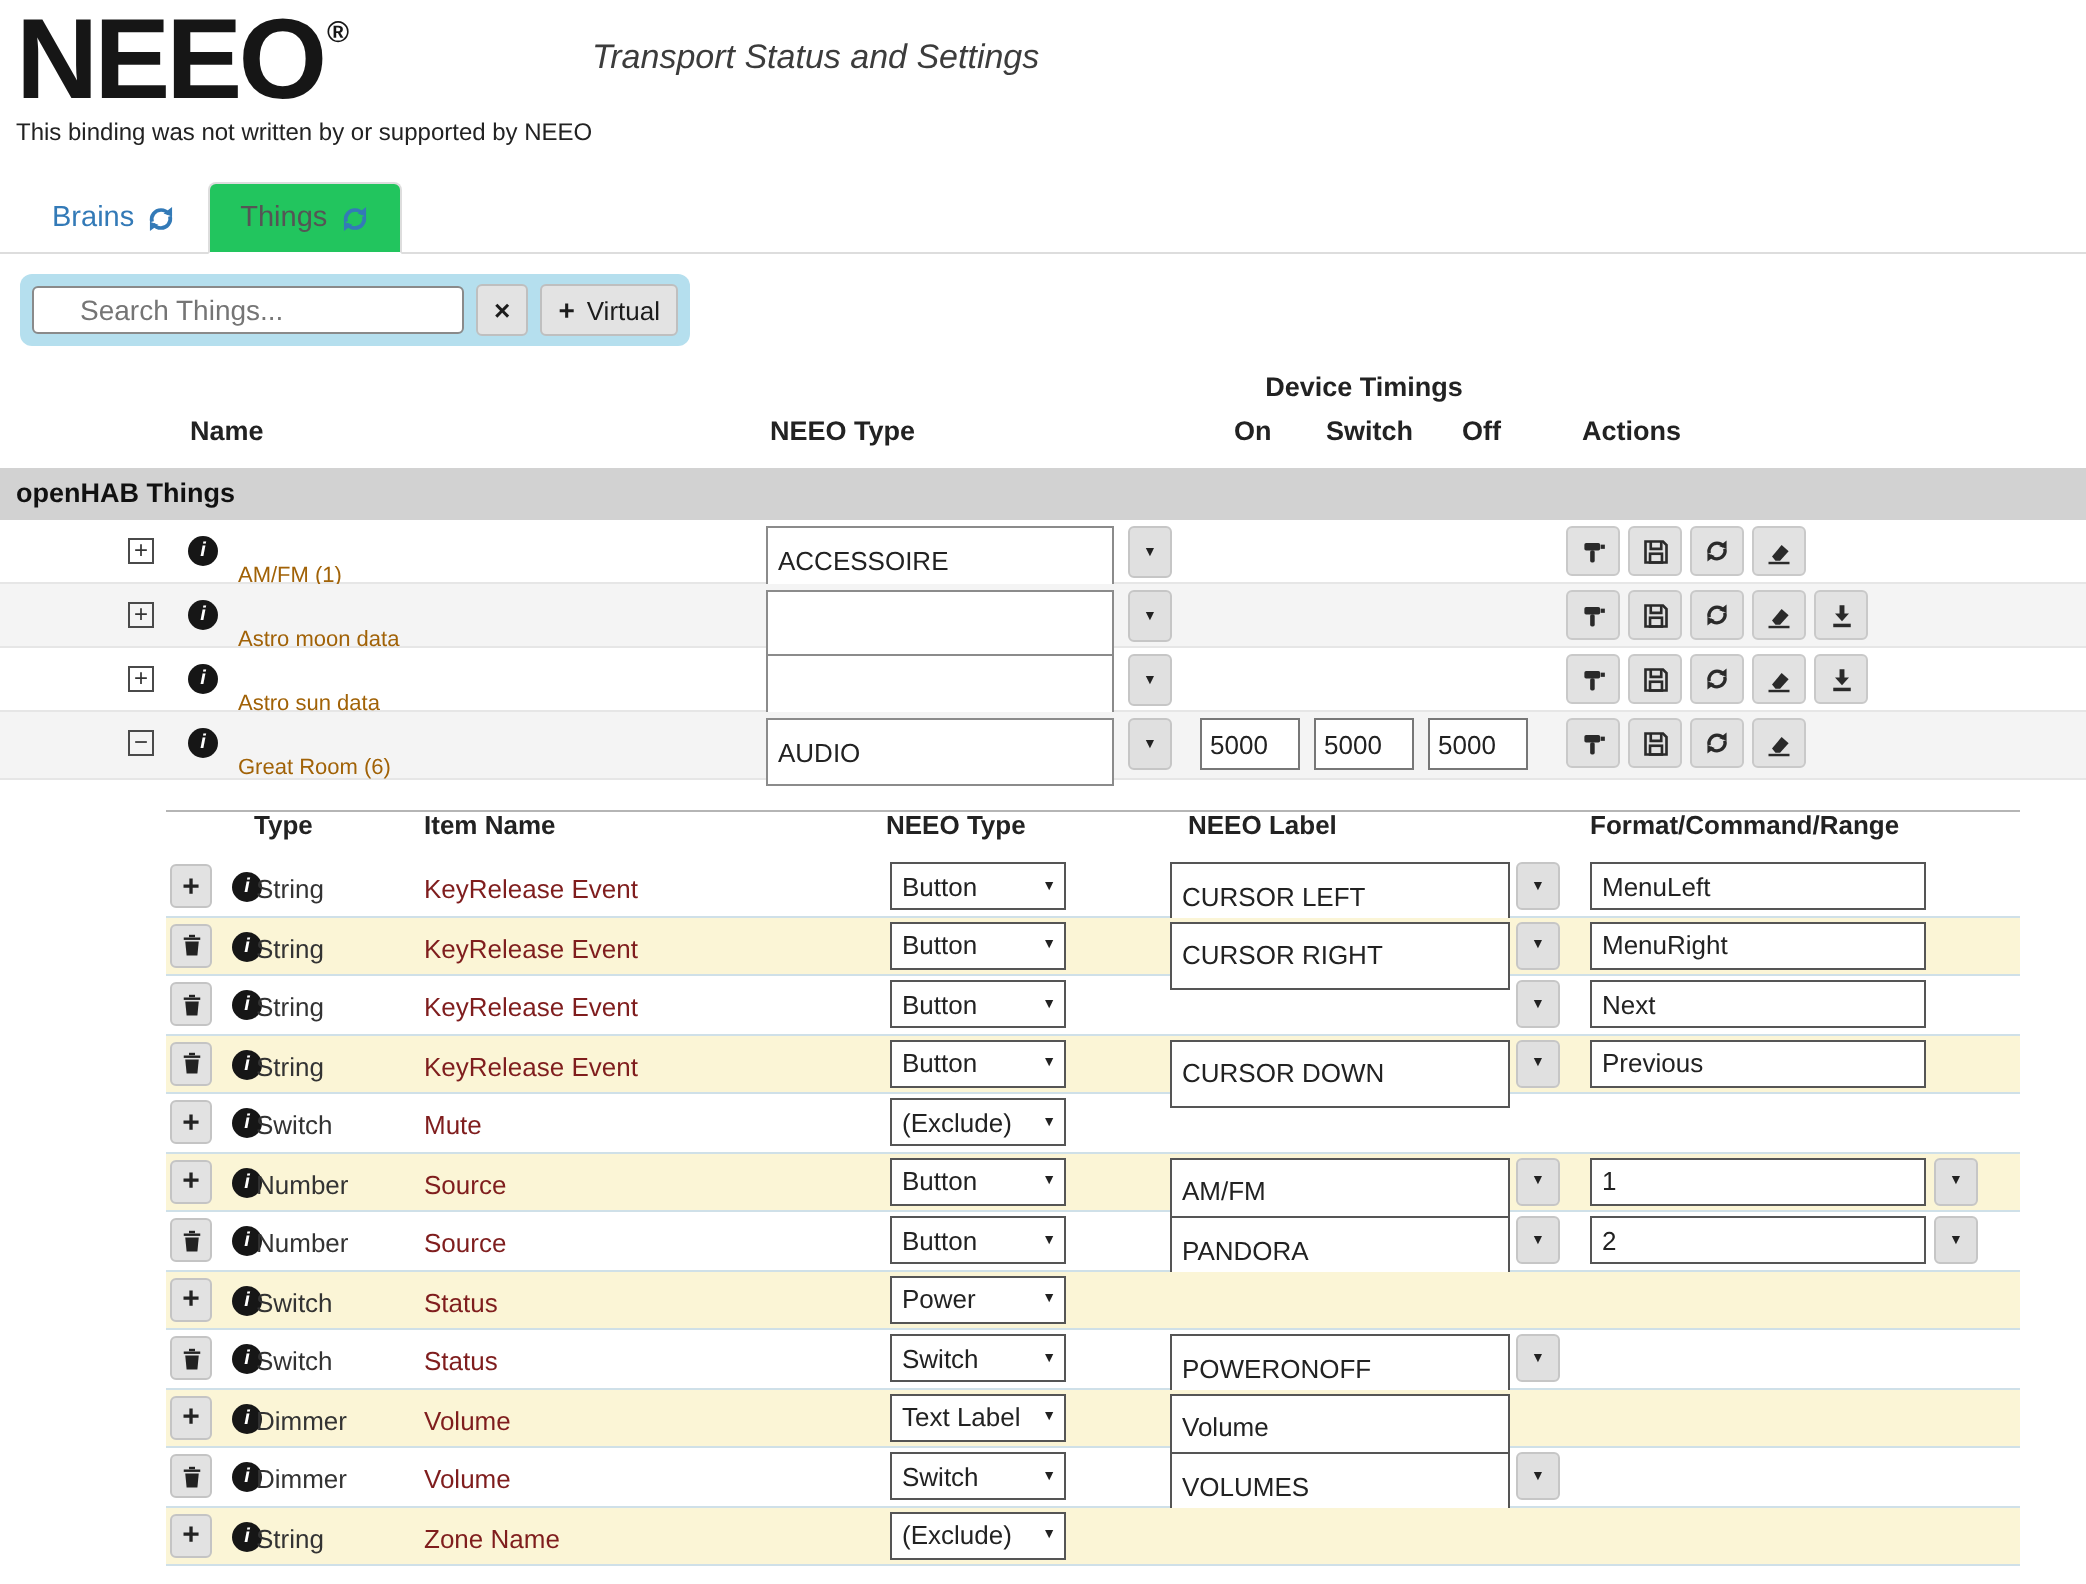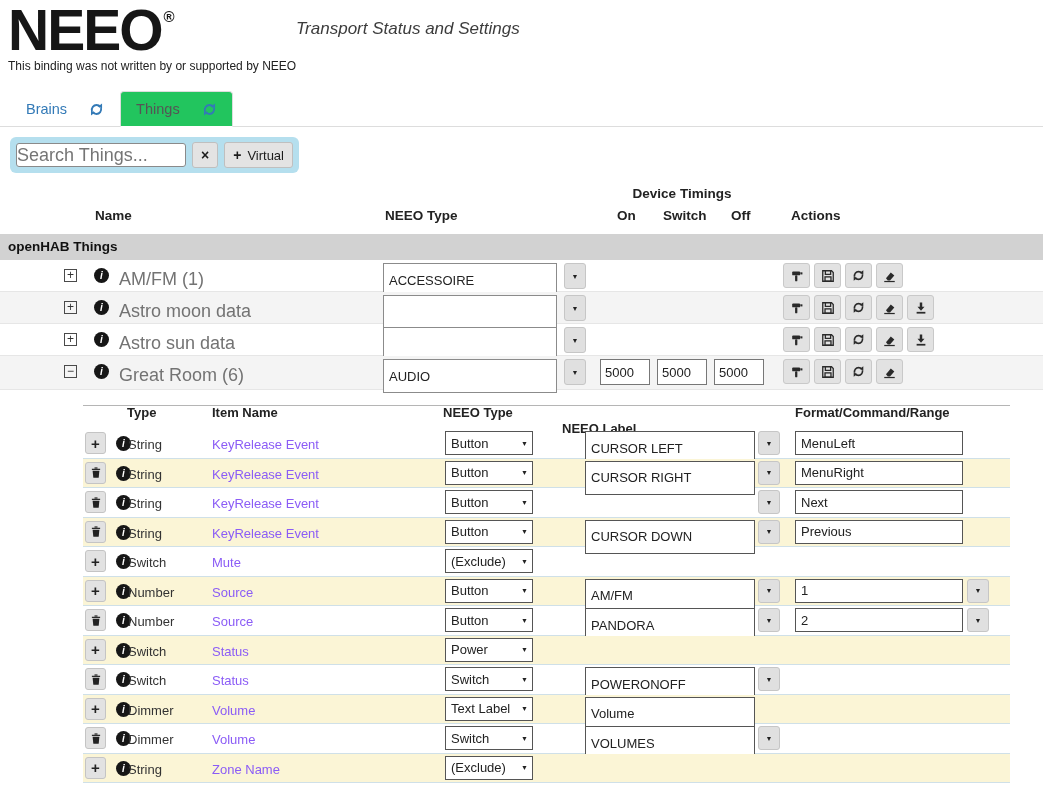--- a/index.html
+++ b/index.html
@@ -9,30 +9,30 @@
   
   .logo{position:absolute;left:8px;top:2px;line-height:1;}
   .logo-text{font-size:57px;font-weight:800;letter-spacing:-2px;color:#161616;}
   .reg{font-size:15px;font-weight:700;vertical-align:28px;margin-left:2px;color:#161616;}
   .subtitle{position:absolute;left:296px;top:19px;font-style:italic;font-size:17px;color:#3c3c3c;}
   .disclaimer{position:absolute;left:8px;top:59px;font-size:12px;color:#222;}
 
   
   .tabs{position:absolute;left:0;top:89px;width:100%;height:38px;border-bottom:1px solid #ddd;
         padding-left:10px;box-sizing:border-box;display:flex;align-items:flex-end;}
-  .tab{display:flex;align-items:center;gap:22px;padding:9px 15px;font-size:14.5px;color:#337ab7;
+  .tab{display:flex;align-items:center;gap:6px;padding:9px 15px;font-size:14.5px;color:#337ab7;
        border:1px solid transparent;border-radius:4px 4px 0 0;cursor:pointer;margin-bottom:-1px;}
   .tab.active{background:#22c55e;color:#555;border-color:#ddd;border-bottom-color:#fff;}
   .refresh-svg{color:#337ab7;display:block;}
 
   
   .toolbar{position:absolute;left:10px;top:137px;display:inline-flex;align-items:center;gap:6px;
            background:#b5dfee;padding:5px 6px;border-radius:6px;}
-  .search-input{width:168px;height:22px;border:1px solid #8a8a8a;border-radius:3px;padding:0 0;
-                font-size:18px;color:#0f766e;font-family:"Liberation Sans",sans-serif;}
+  .search-input{width:168px;height:22px;border:1px solid #8a8a8a;border-radius:3px;padding:0 23px;
+                font-size:14px;color:#0f766e;font-family:"Liberation Sans",sans-serif;}
   .tbtn{background:#e3e3e3;border:1px solid #bfbfbf;border-radius:3px;height:26px;
         display:inline-flex;align-items:center;gap:6px;padding:0 8px;font-size:13px;color:#1c1c1c;
         cursor:pointer;font-family:"Liberation Sans",sans-serif;}
   .tbtn .glyph{font-weight:700;font-size:14px;}
 
   
   .thead{position:absolute;left:0;top:181px;width:100%;height:50px;font-weight:700;font-size:13.5px;}
   .thead div{position:absolute;white-space:nowrap;}
   .h-timings{left:597px;top:5px;width:170px;text-align:center;}
   .h-name{left:95px;top:27px;} .h-ntype{left:385px;top:27px;}
@@ -43,51 +43,51 @@
                font-weight:700;font-size:13.5px;line-height:26px;padding-left:8px;box-sizing:border-box;color:#111;}
 
   .trows{position:absolute;left:0;top:260px;width:100%;}
   .trow{position:relative;height:31px;border-bottom:1px solid #e6e6e6;}
   .trow.alt{background:#f4f4f4;}
   .trow.tall{height:33px;}
   .toggle{position:absolute;left:64px;top:9px;width:13px;height:13px;border:1px solid #4a4a4a;
           font-size:12px;line-height:11px;text-align:center;color:#333;cursor:pointer;box-sizing:border-box;}
   .info-dot{position:absolute;left:94px;top:8px;width:15px;height:15px;border-radius:50%;background:#161616;
             color:#fff;font-size:10px;font-weight:700;font-style:italic;text-align:center;line-height:15px;cursor:pointer;}
-  .rname{position:absolute;left:119px;top:9px;font-size:18px;color:#737373;white-space:nowrap;}
+  .rname{position:absolute;left:119px;top:22px;font-size:11px;color:#a16207;white-space:nowrap;}
   .type-input{position:absolute;left:383px;top:3px;width:174px;height:26px;box-sizing:border-box;
               border:1px solid #8b8b8b;font-size:13px;padding:16px 5px;font-family:"Liberation Sans",sans-serif;color:#222;}
   .dd-btn{position:absolute;left:564px;top:3px;width:22px;height:26px;background:#e0e0e0;
           border:1px solid #c6c6c6;border-radius:3px;box-sizing:border-box;cursor:pointer;
           display:flex;align-items:center;justify-content:center;}
   .caret{font-size:7px;color:#222;line-height:1;}
   .timing{position:absolute;top:3px;width:50px;height:26px;box-sizing:border-box;border:1px solid #777;
           font-size:13px;padding:0 4px;font-family:"Liberation Sans",sans-serif;color:#222;}
   .t-on{left:600px;} .t-switch{left:657px;} .t-off{left:714px;}
   .actions{position:absolute;left:783px;top:3px;display:flex;gap:4px;}
   .abtn{width:27px;height:25px;background:#e2e2e2;border:1px solid #c9c9c9;border-radius:3px;
         display:flex;align-items:center;justify-content:center;color:#2a2a2a;cursor:pointer;padding:0;}
 
   
   .channels{position:absolute;left:0;top:400px;width:1043px;}
   .chead{position:relative;height:29px;font-weight:700;font-size:13px;}
   .chead div{position:absolute;top:5px;white-space:nowrap;}
-  .ch-type{left:127px;} .ch-item{left:212px;} .ch-ntype{left:443px;} .ch-nlabel{left:562px;margin-top:16px;} .ch-format{left:795px;}
+  .ch-type{left:127px;} .ch-item{left:212px;} .ch-ntype{left:443px;} .ch-nlabel{left:594px;} .ch-format{left:795px;}
   .chead-border{position:absolute;left:83px;width:927px;bottom:0;border-bottom:1px solid #b5b5b5;height:0;}
   .crows{margin-left:83px;width:927px;}
   .crow{position:relative;height:29.5px;border-bottom:1px solid #cfe0e8;box-sizing:border-box;}
   .crow.hl{background:#fbf5d6;}
   .cbtn{position:absolute;left:2px;top:3px;width:21px;height:22px;background:#e2e2e2;border:1px solid #c4c4c4;
         border-radius:3px;display:flex;align-items:center;justify-content:center;cursor:pointer;padding:0;
         color:#222;font-family:"Liberation Sans",sans-serif;}
   .cbtn.plus{font-size:15px;font-weight:700;line-height:1;}
   .cinfo{position:absolute;left:33px;top:7px;width:15px;height:15px;border-radius:50%;background:#161616;
          color:#fff;font-size:10px;font-weight:700;font-style:italic;text-align:center;line-height:15px;cursor:pointer;}
   .ctype{position:absolute;left:45px;top:8px;font-size:13px;color:#333;white-space:nowrap;text-align:center;}
-  .citem{position:absolute;left:129px;top:8px;font-size:13px;color:#8b5cf6;white-space:nowrap;}
+  .citem{position:absolute;left:129px;top:8px;font-size:13px;color:#7f1d1d;white-space:nowrap;}
   .cselect{position:absolute;left:362px;top:2px;width:88px;height:24px;box-sizing:border-box;border:1px solid #555;
            background:#fff;display:flex;align-items:center;font-size:13px;color:#222;cursor:pointer;}
   .sel-text{padding-left:5px;white-space:nowrap;overflow:hidden;}
   .sel-caret{margin-left:auto;padding-right:4px;font-size:7px;color:#222;}
   .clabel{position:absolute;left:502px;top:2px;width:170px;height:34px;box-sizing:border-box;border:1px solid #555;
           font-size:13px;padding:0 5px;font-family:"Liberation Sans",sans-serif;color:#222;}
   .cdd{position:absolute;left:675px;top:2px;width:22px;height:24px;background:#e0e0e0;border:1px solid #c6c6c6;
        border-radius:3px;box-sizing:border-box;display:flex;align-items:center;justify-content:center;cursor:pointer;}
   .cformat{position:absolute;left:712px;top:2px;width:168px;height:24px;box-sizing:border-box;border:1px solid #555;
            font-size:13px;padding:0 5px;font-family:"Liberation Sans",sans-serif;color:#222;}

